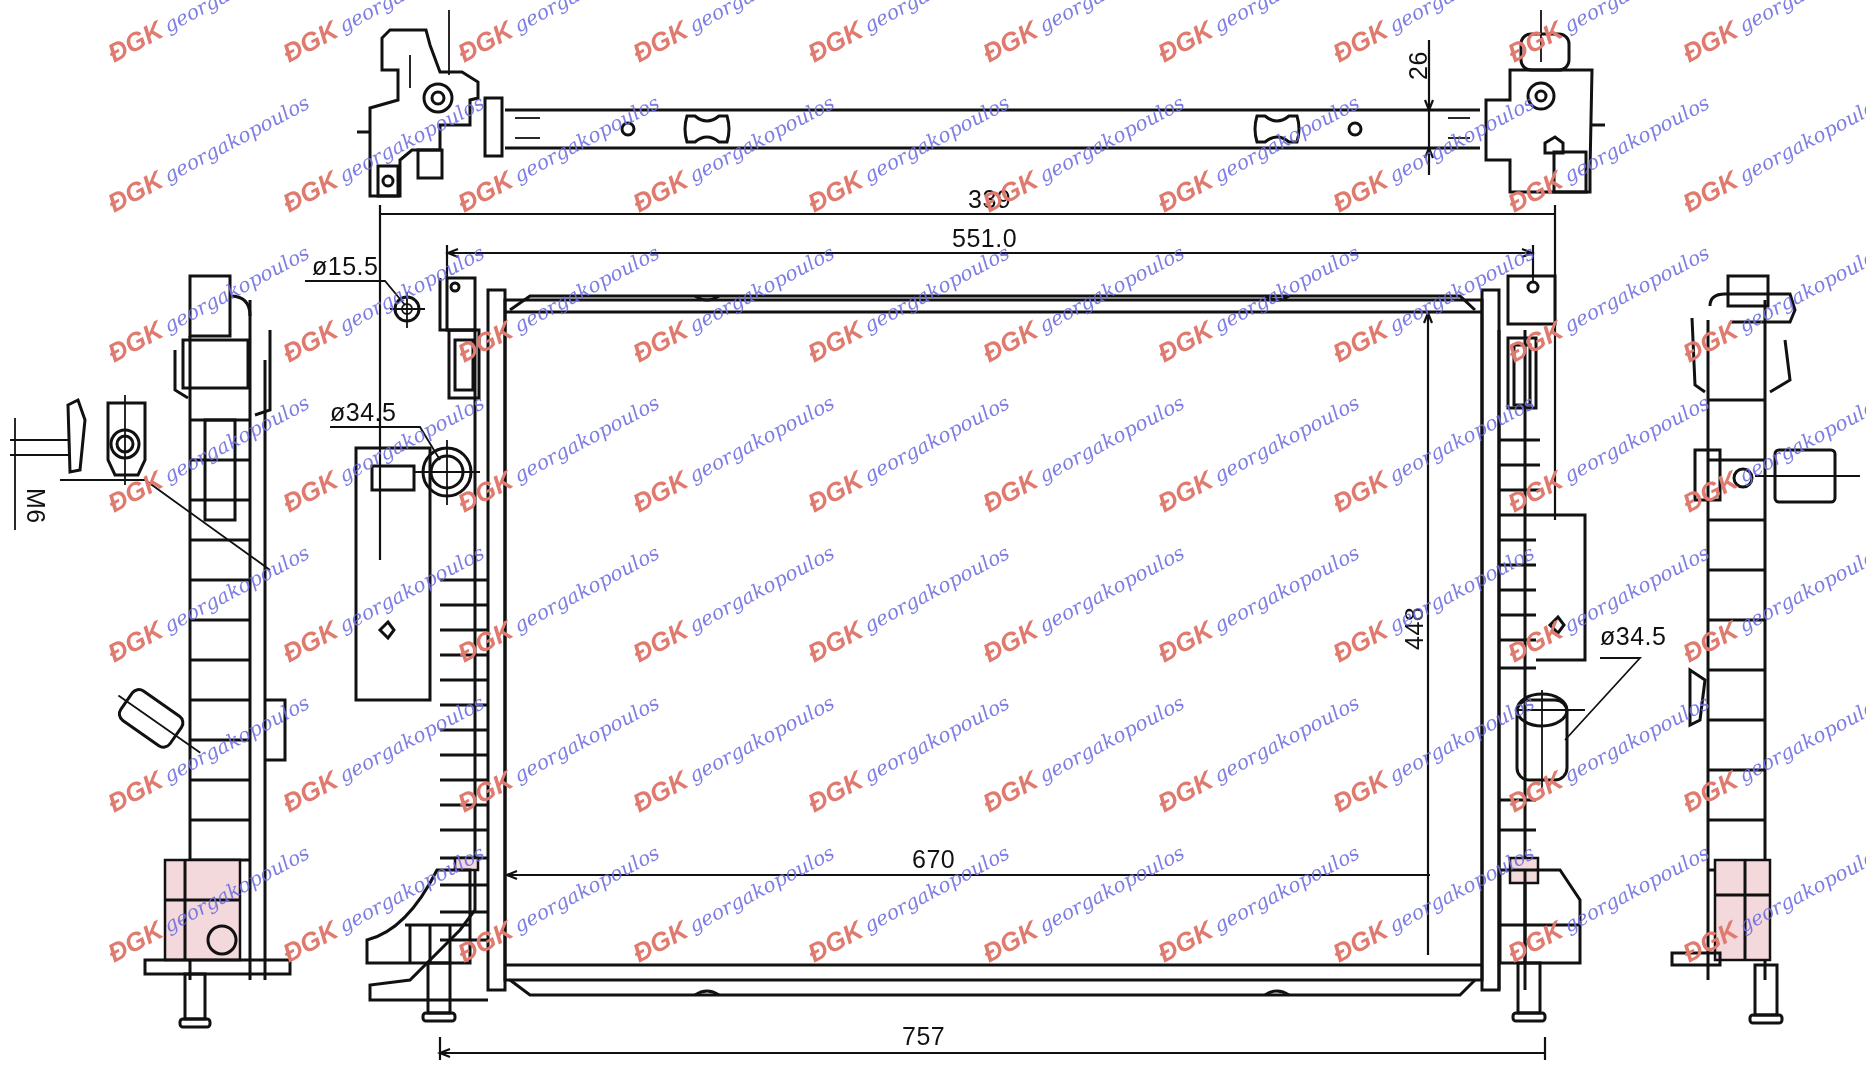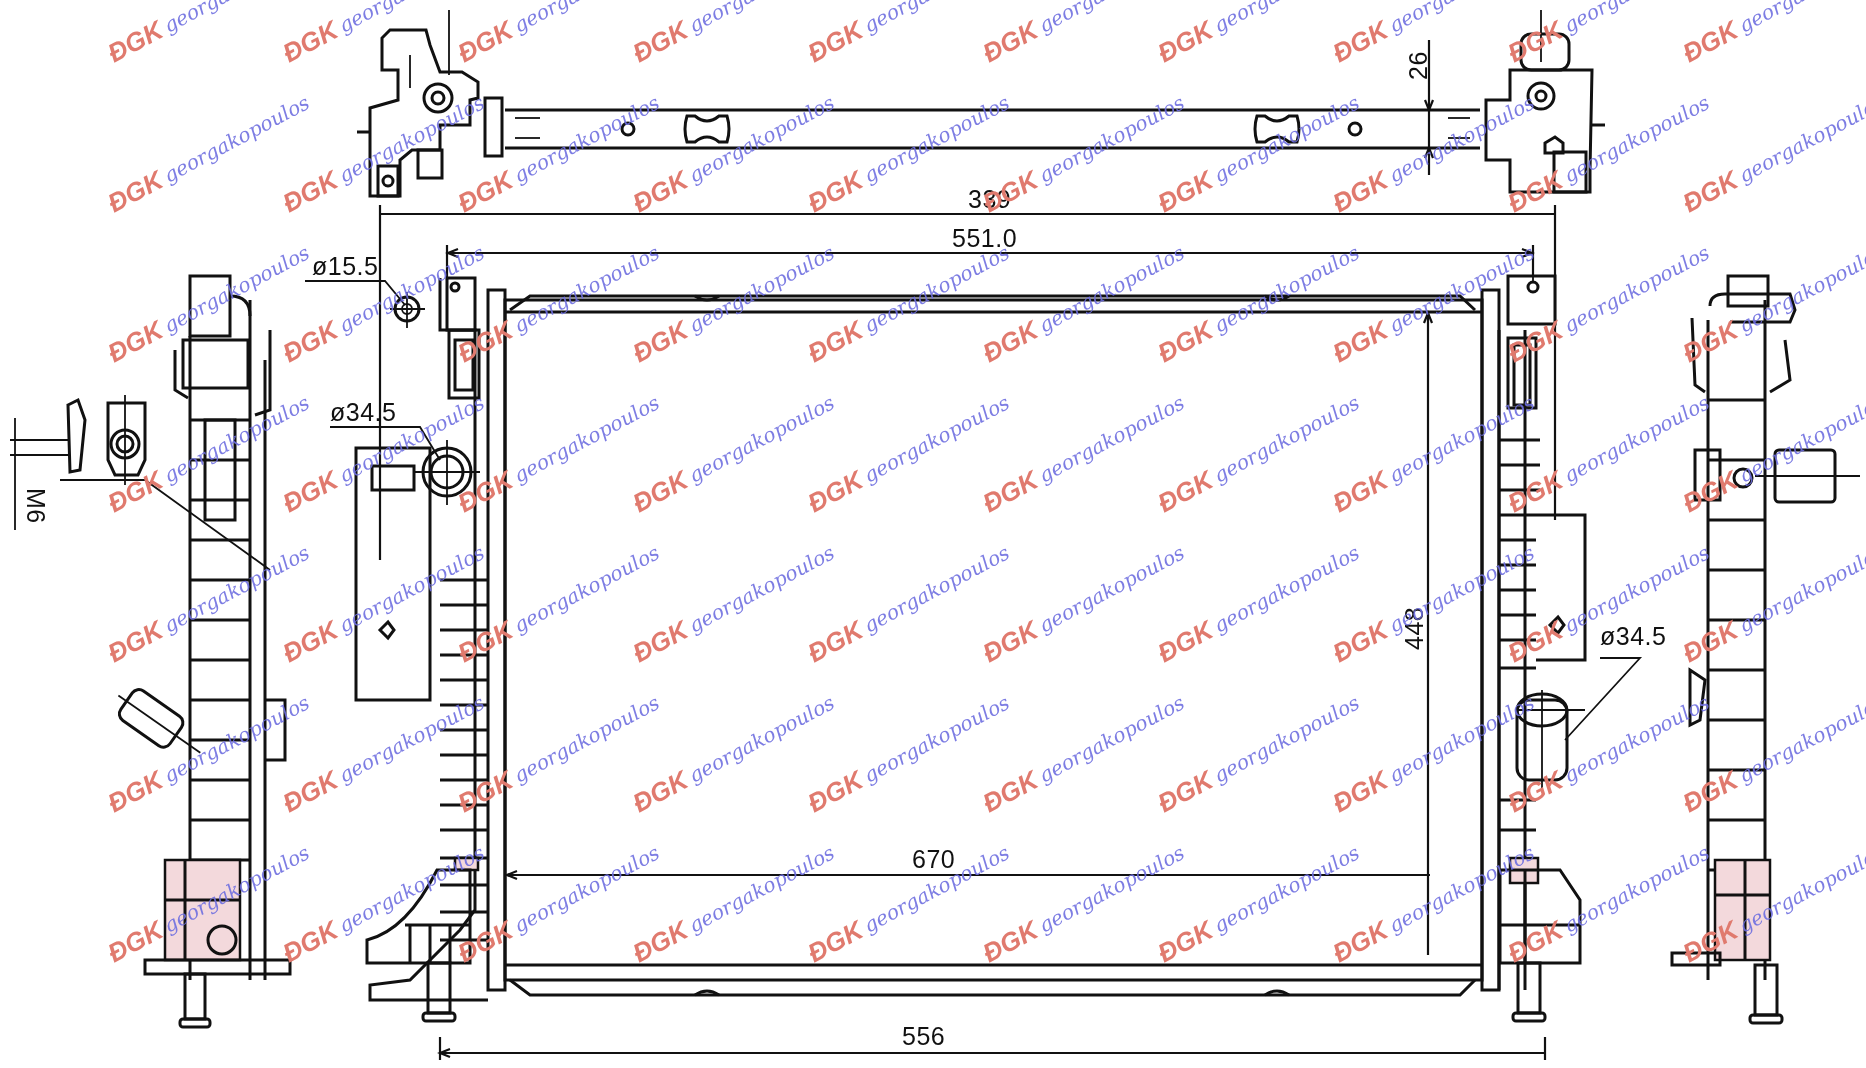--- a/index.html
+++ b/index.html
@@ -267,21 +267,21 @@
     <path class="ln" d="M1672,953 L1720,953 L1720,965 L1672,965 Z"></path>
     <rect class="ln" x="1755" y="965" width="22" height="50"></rect>
     <rect class="ln" x="1750" y="1015" width="32" height="8" rx="3"></rect>
   </g>
 </svg>
 
 <div class="lbl" style="left:968px;top:185px;">339</div>
 <div class="lbl" style="left:952px;top:224px;">551.0</div>
 <div class="lbl vert" style="left:1400px;top:650px;">448</div>
 <div class="lbl" style="left:912px;top:845px;">670</div>
-<div class="lbl" style="left:902px;top:1022px;">556</div>
+<div class="lbl" style="left:902px;top:1022px;">757</div>
 <div class="lbl vert" style="left:1404px;top:80px;">26</div>
 <div class="lbl" style="left:312px;top:252px;">ø15.5</div>
 <div class="lbl" style="left:330px;top:398px;">ø34.5</div>
 <div class="lbl" style="left:1600px;top:622px;">ø34.5</div>
 <div class="lbl vert90" style="left:50px;top:488px;">M6</div>
 
 <div id="wm-layer">
     <div class="wm" style="left: 110px; top: 40px;">
     <span class="logo">ĐGK</span>
     <span class="txt">georgakopoulos</span>

